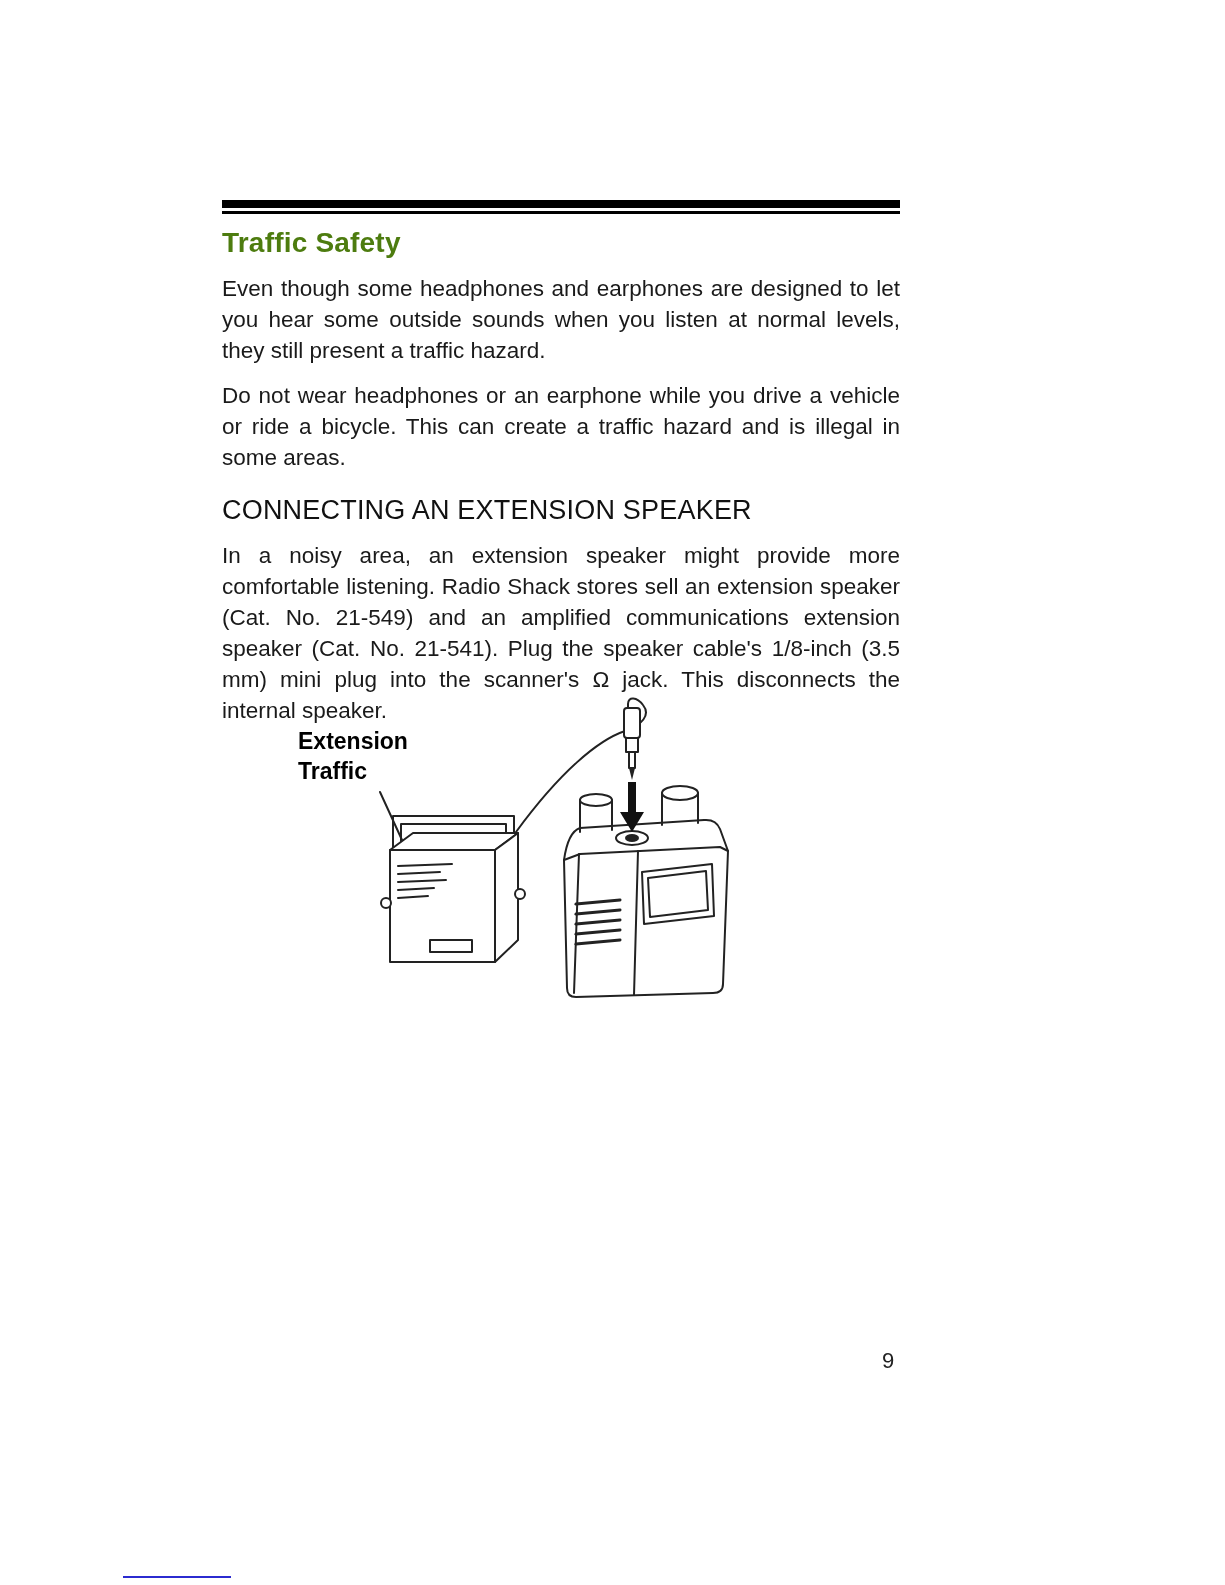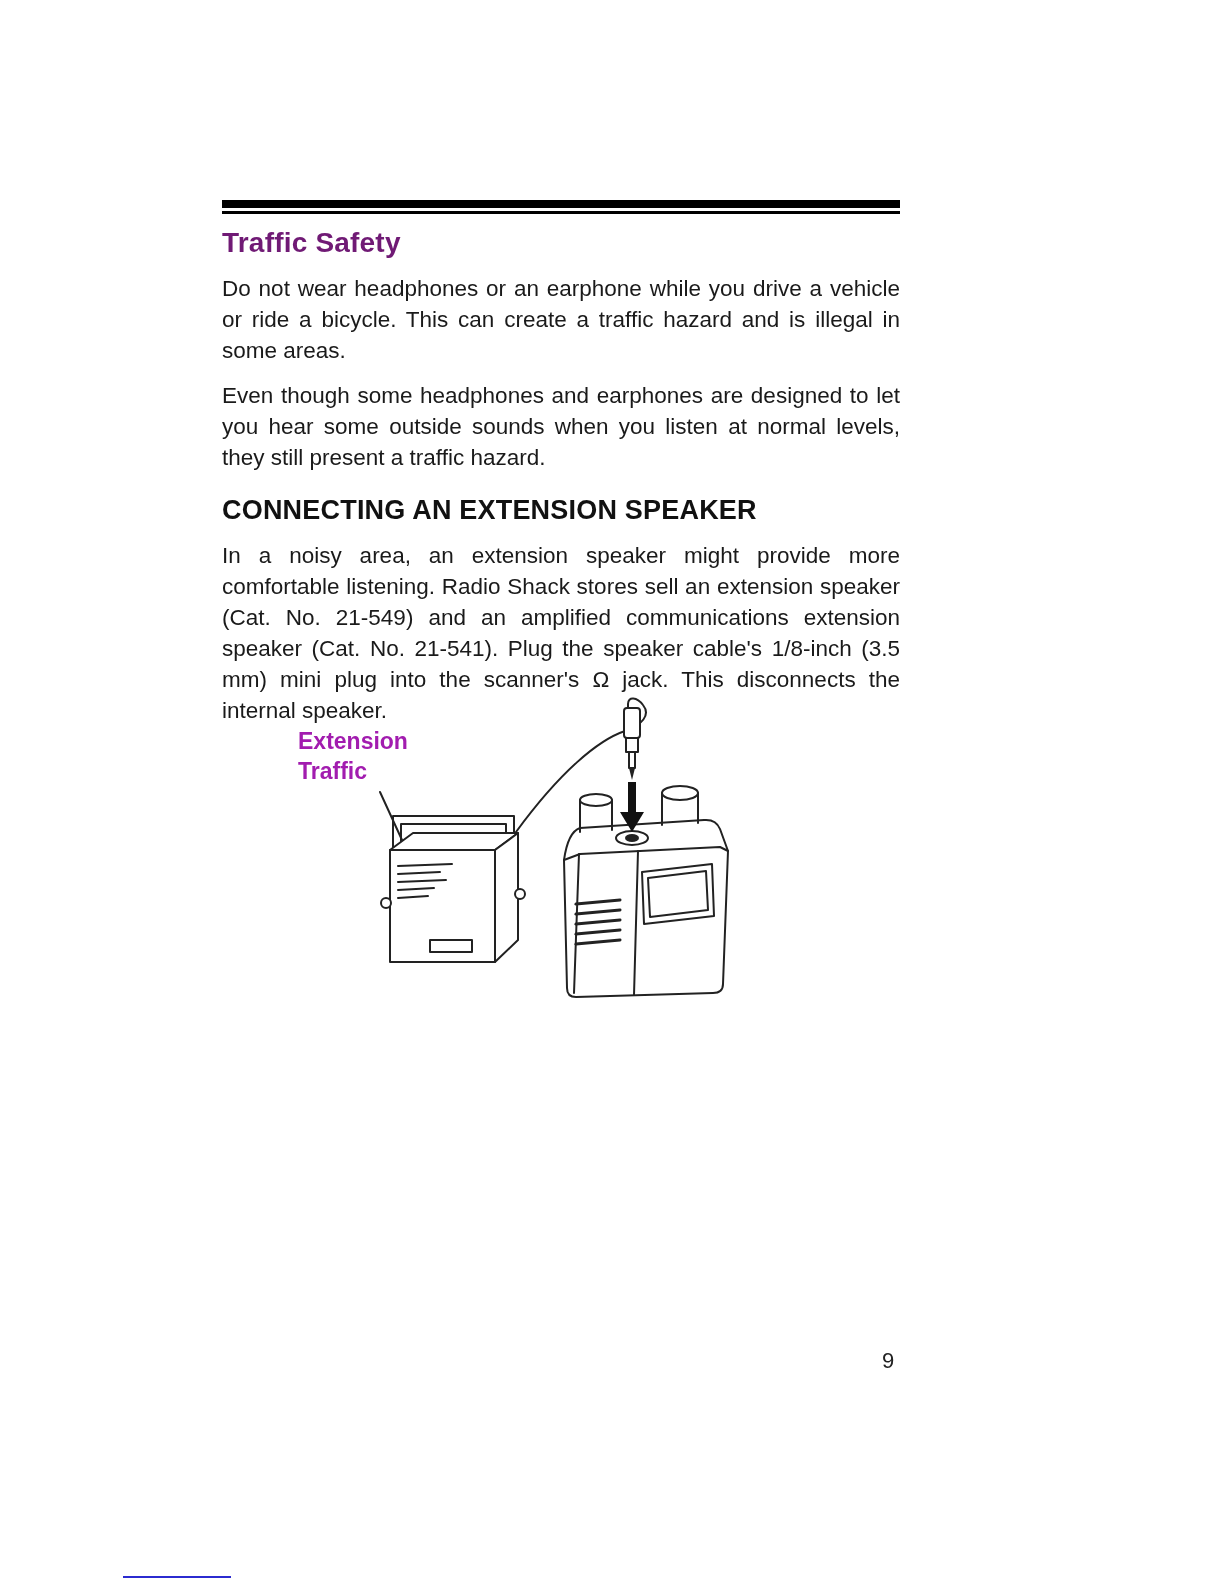--- a/index.html
+++ b/index.html
@@ -19,26 +19,26 @@
     width:678px;
   }
   .rule-thick { height:8px; background:#000; }
   .rule-thin  { height:3px; background:#000; margin-top:3px; }
 
   h1.section-heading {
     margin-top:13px;
     font-size:28px;
     font-weight:bold;
     letter-spacing:0.2px;
-    color:#701a75;
+    color:#4d7c0f;
   }
   h2.section-heading {
     margin-top:22px;
     font-size:27px;
-    font-weight:bold;
+    font-weight:normal;
     letter-spacing:0.2px;
     color:#111;
   }
   p.body-text {
     margin-top:14px;
     font-size:22.5px;
     line-height:31px;
     text-align:justify;
     color:#1a1a1a;
   }
@@ -47,21 +47,21 @@
     position:absolute;
     left:280px; top:690px;
     width:480px; height:330px;
   }
   .figure-label {
     position:absolute;
     left:18px; top:36px;
     font-size:23px;
     font-weight:bold;
     line-height:30px;
-    color:#a21caf;
+    color:#000000;
     z-index:2;
   }
   .figure svg { position:absolute; left:0; top:0; }
 
   .page-number {
     position:absolute;
     left:882px; top:1348px;
     font-size:22px;
     color:#222;
   }
@@ -77,23 +77,23 @@
 <body>
 
 <div class="page">
 
   <div class="content">
     <div class="rule-thick"></div>
     <div class="rule-thin"></div>
 
     <h1 class="section-heading">Traffic Safety</h1>
 
+    <p class="body-text">Even though some headphones and earphones are designed to let you hear some outside sounds when you listen at normal levels, they still present a traffic hazard.</p>
+
     <p class="body-text">Do not wear headphones or an earphone while you drive a vehicle or ride a bicycle. This can create a traffic hazard and is illegal in some areas.</p>
-
-    <p class="body-text">Even though some headphones and earphones are designed to let you hear some outside sounds when you listen at normal levels, they still present a traffic hazard.</p>
 
     <h2 class="section-heading">CONNECTING AN EXTENSION SPEAKER</h2>
 
     <p class="body-text">In a noisy area, an extension speaker might provide more comfortable listening. Radio Shack stores sell an extension speaker (Cat. No. 21-549) and an amplified communications extension speaker (Cat. No. 21-541). Plug the speaker cable's 1/8-inch (3.5 mm) mini plug into the scanner's Ω jack. This disconnects the internal speaker.</p>
   </div>
 
   <div class="figure">
     <div class="figure-label">
       <div>Extension</div>
       <div>Traffic</div>

